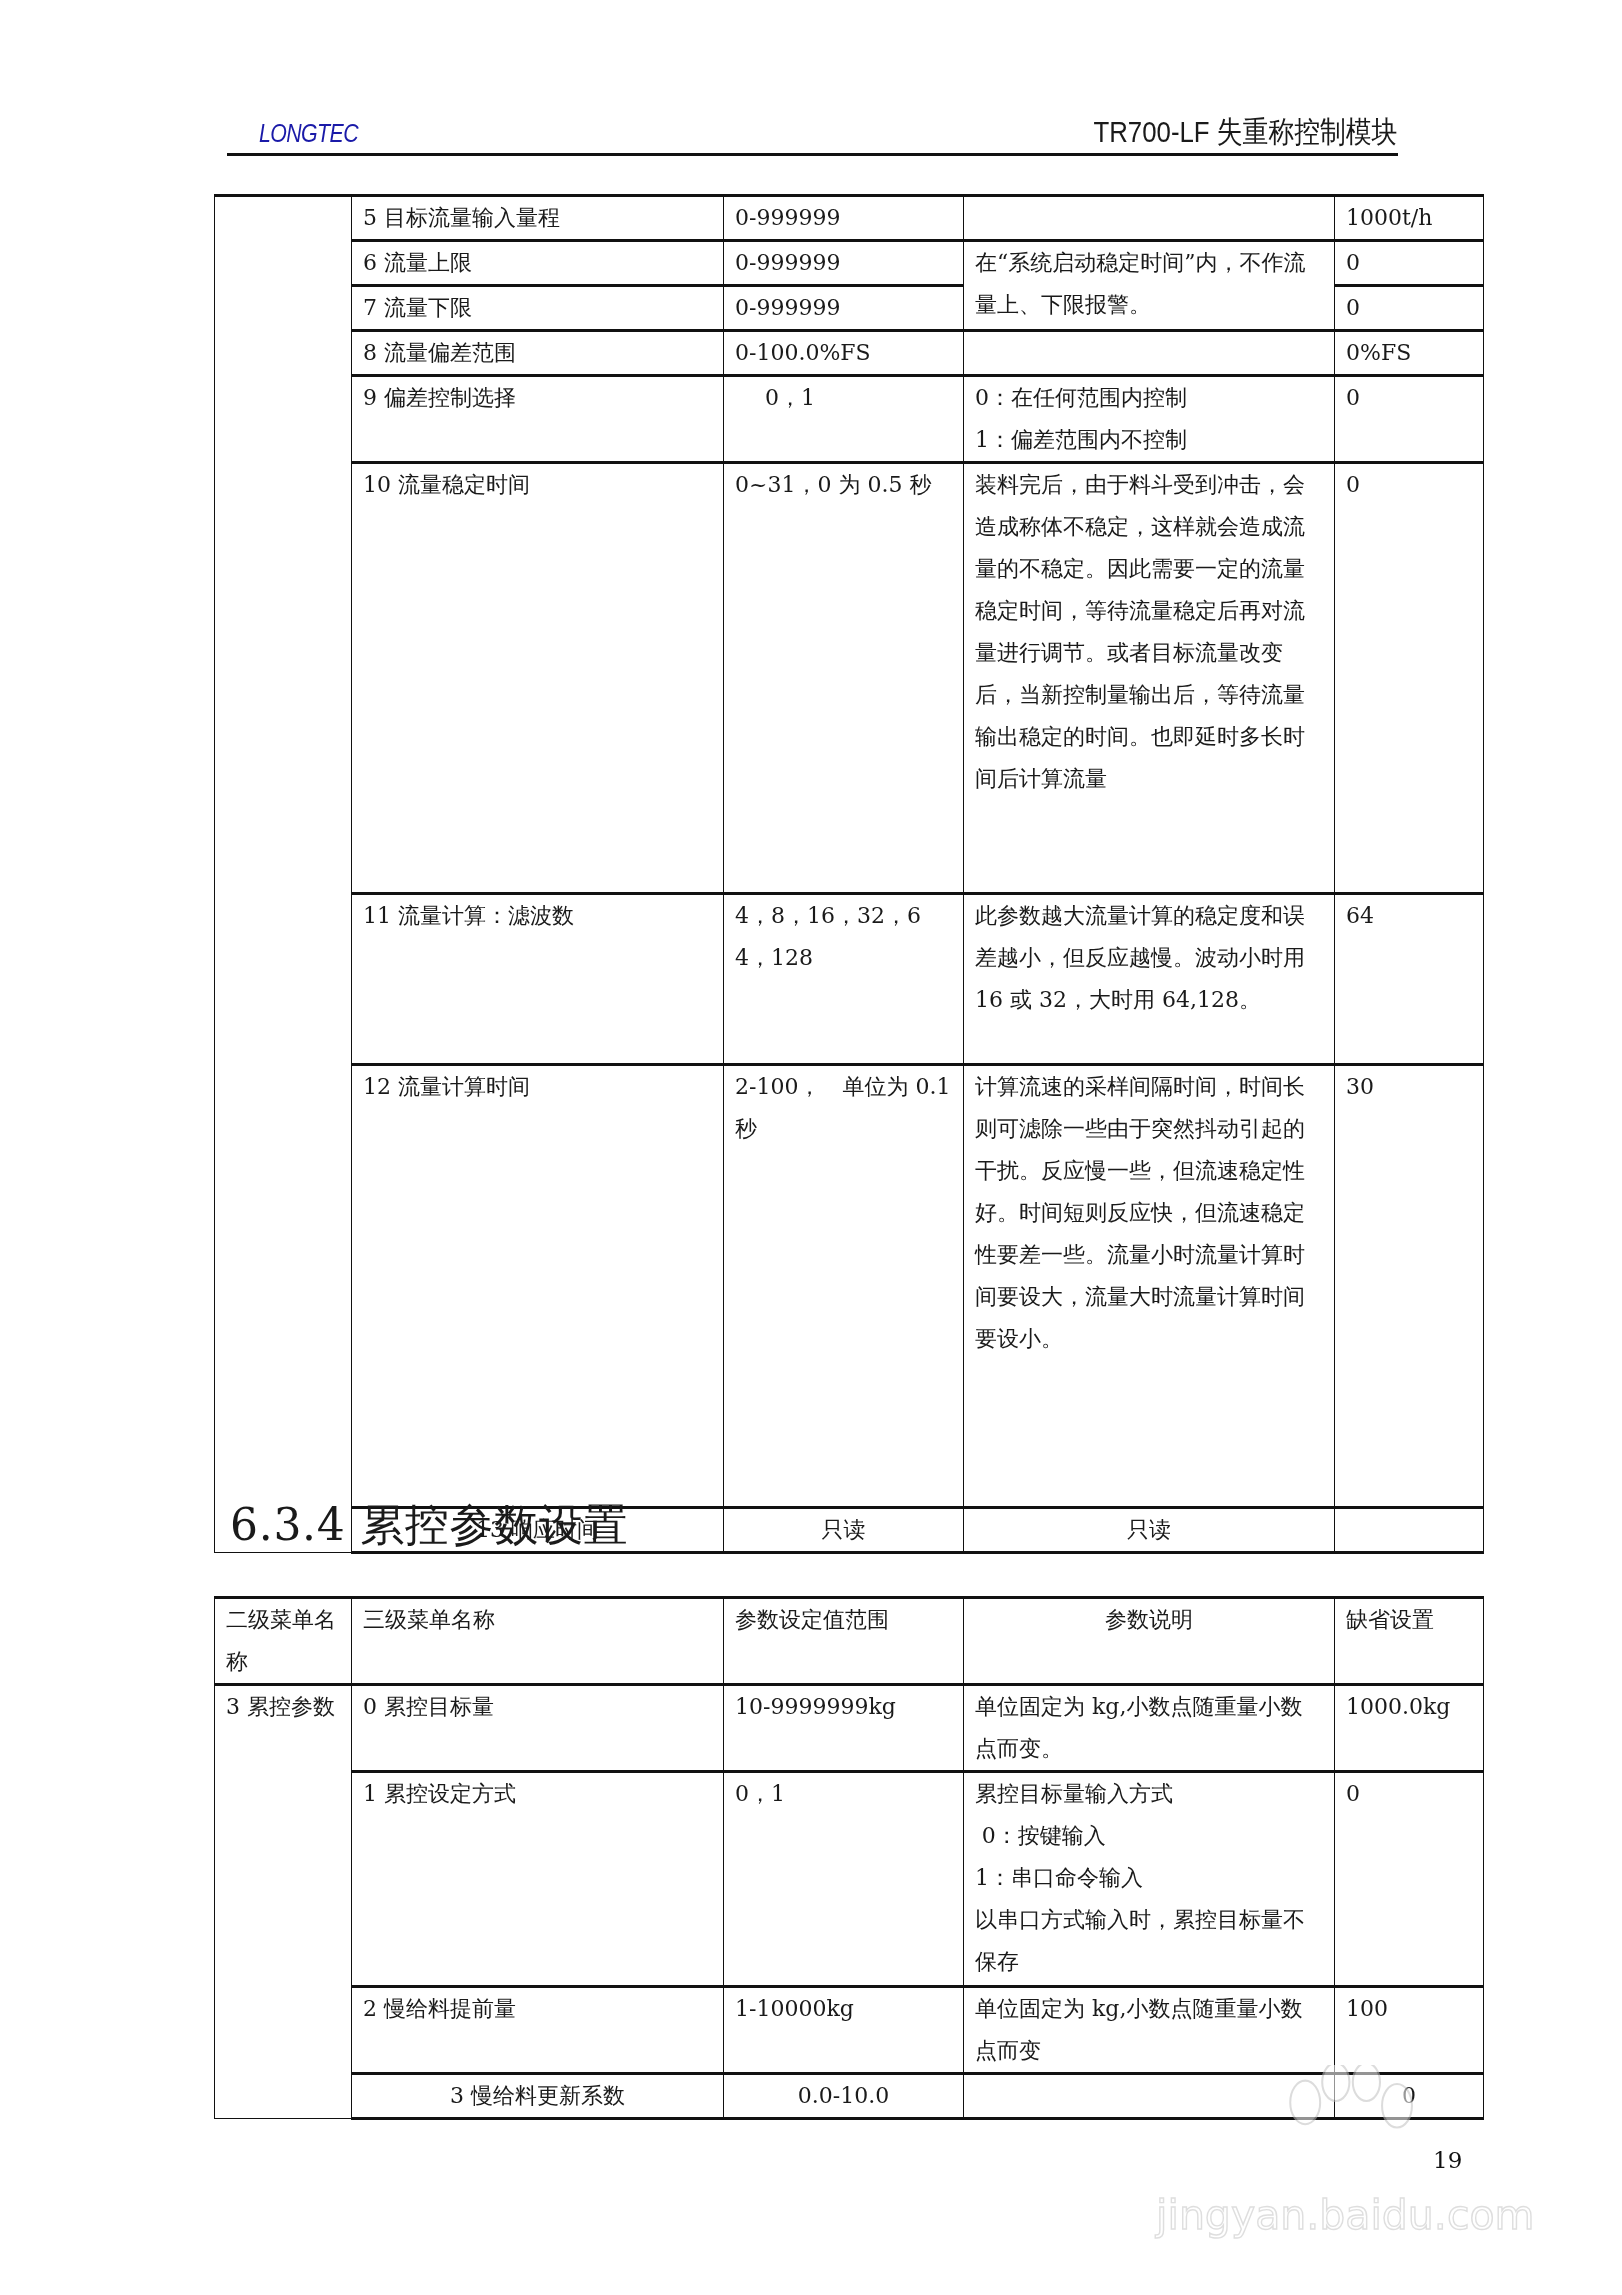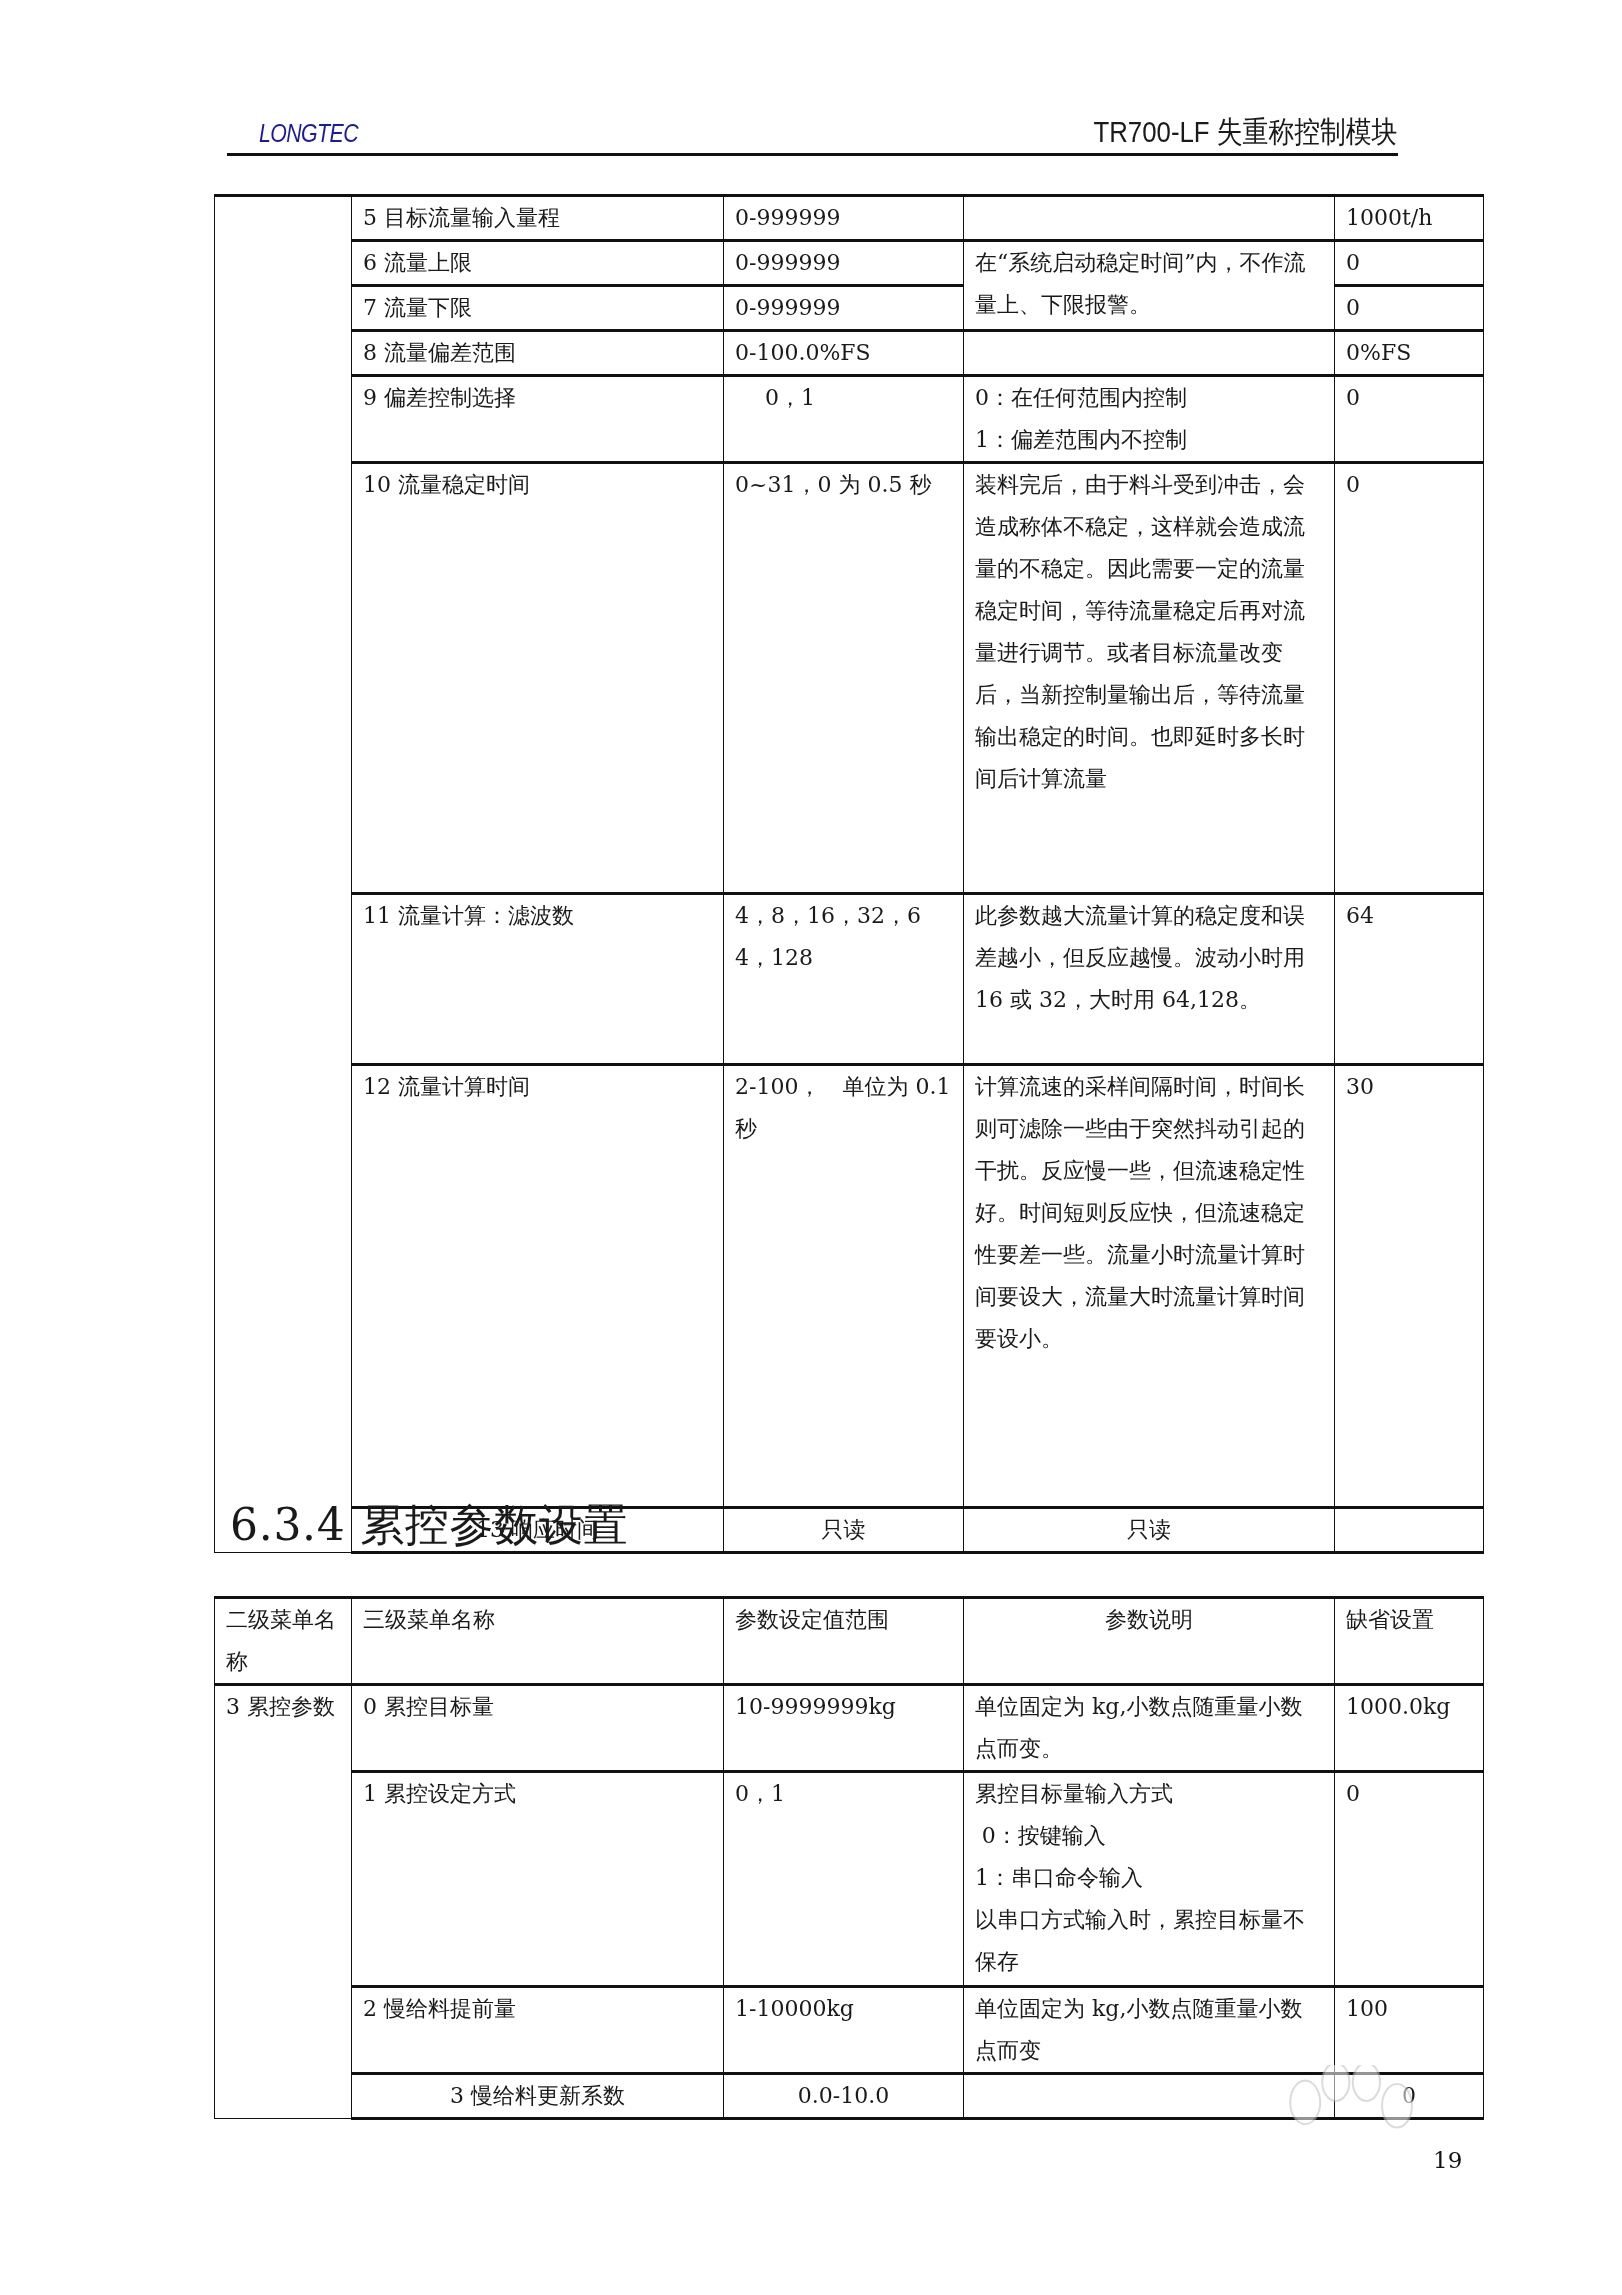--- a/index.html
+++ b/index.html
@@ -195,16 +195,17 @@
 </tbody>
   </table>
 
 <div class="watermark">
   <svg width="164" height="102" style="position:absolute;left:112px;top:0px" viewBox="0 0 240 150">
     <ellipse cx="60" cy="55" rx="22" ry="32" fill="#fff" stroke="#c0c0c0" stroke-width="3"></ellipse>
     <ellipse cx="105" cy="25" rx="20" ry="28" fill="#fff" stroke="#c0c0c0" stroke-width="3"></ellipse>
     <ellipse cx="150" cy="25" rx="20" ry="28" fill="#fff" stroke="#c0c0c0" stroke-width="3"></ellipse>
     <ellipse cx="195" cy="60" rx="22" ry="32" fill="#fff" stroke="#c0c0c0" stroke-width="3"></ellipse>
   </svg>
+  <div class="wm-url">jingyan.baidu.com</div>
 </div>
 
 <div class="page-num">19</div>
 
 
 </body></html>

